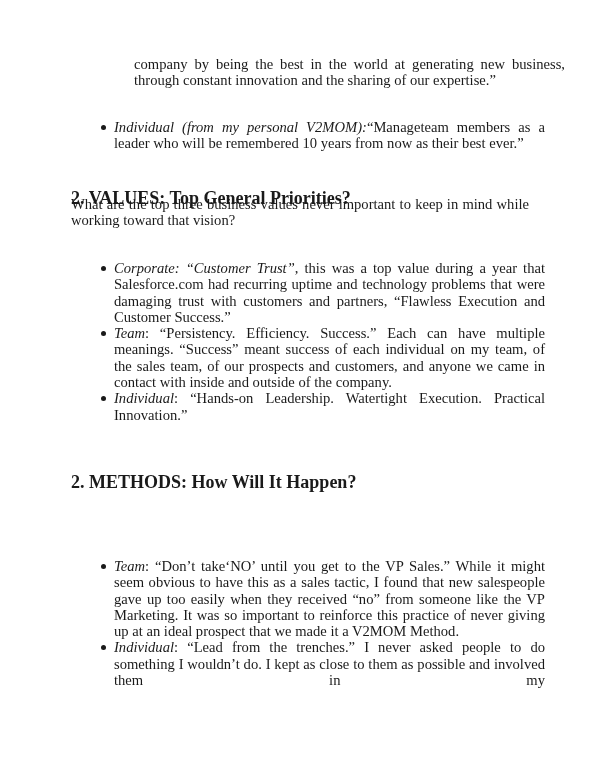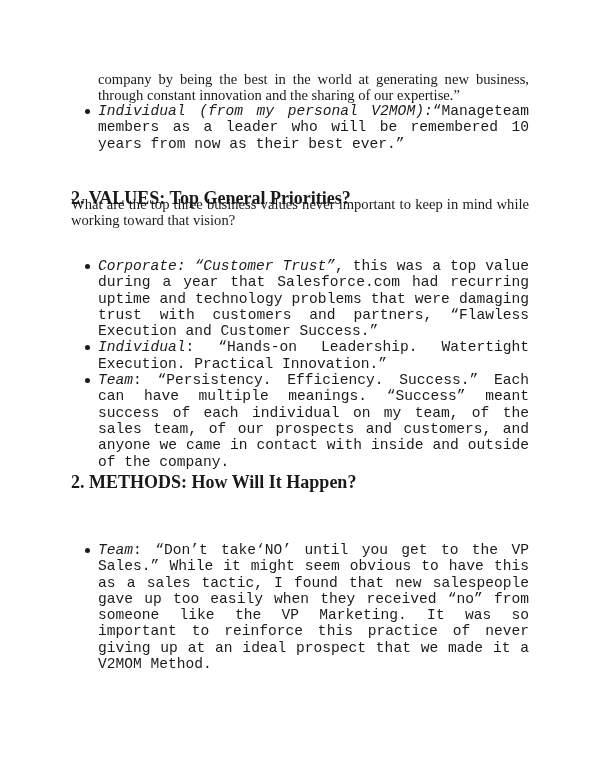--- a/index.html
+++ b/index.html
@@ -1,61 +1,65 @@
 <!DOCTYPE html>
 <html><head>
 <meta charset="utf-8">
 <style>
   html, body { margin: 0; padding: 0; background: #ffffff; }
   body { width: 600px; height: 776px; position: relative; overflow: hidden;
          font-family: "Liberation Serif", "DejaVu Serif", serif; color: #1a1a1a; }
   .page { position: absolute; left: 0; top: 0; width: 600px; height: 776px; }
   .heading { position: absolute; left: 71px; font-size: 18px; font-weight: bold; line-height: 16px; white-space: nowrap; margin-top: 11px; }
   .para { position: absolute; left: 71px; width: 458px; font-size: 14.6px; line-height: 16.3px; text-align: justify; }
-  ul.bullets { position: absolute; left: 71px; width: 458px; margin: 0; padding: 0; list-style: none; font-family: Liberation Mono, monospace; }
+  ul.bullets { position: absolute; left: 71px; width: 458px; margin: 16px; padding: 0; list-style: none; }
   ul.bullets li { position: relative; padding-left: 27px; font-size: 14.6px; line-height: 16.3px; text-align: justify; }
   ul.bullets li .dot { position: absolute; left: 14px; top: 6px; width: 5px; height: 5px; border-radius: 50%; background: #1a1a1a; }
   .lead { font-style: italic; }
   .cont { position: absolute; left: 98px; width: 431px; font-size: 14.6px; line-height: 16.3px; text-align: justify; }
   .justify-last { text-align-last: justify; }
 </style>
 </head>
 <body>
 
 <div class="page">
 
-  <div class="cont" style="top:71px;">company by being the best in the world at generating new business, through constant innovation and the sharing of our expertise.”</div>
+  <div class="cont" style="top:56px;margin-left:36px;">company by being the best in the world at generating new business, through constant innovation and the sharing of our expertise.”</div>
 
   <ul class="bullets" style="top:103px;">
     <li>
       <span class="dot"></span>
       <span class="lead">Individual (from my personal V2MOM):</span><span>“Manageteam members as a leader who will be remembered 10 years from now as their best ever.”</span>
     </li>
   </ul>
 
   <div class="heading" style="top:179px;">2. VALUES: Top General Priorities?</div>
   <div class="para" style="top:196px;">What are the top three business values never important to keep in mind while working toward that vision?</div>
 
-  <ul class="bullets" style="top:258px;">
+  <ul class="bullets" style="top:244px;">
     <li>
       <span class="dot"></span>
       <span class="lead">Corporate: “Customer Trust”</span><span>, this was a top value during a year that Salesforce.com had recurring uptime and technology problems that were damaging trust with customers and partners, “Flawless Execution and Customer Success.”</span>
     </li>
     <li>
       <span class="dot"></span>
-      <span class="lead">Individual</span><span>: “Hands-on Leadership. Watertight Execution. Practical Innovation.”</span>
+      <span class="lead">Team</span><span>: “Persistency. Efficiency. Success.” Each can have multiple meanings. “Success” meant success of each individual on my team, of the sales team, of our prospects and customers, and anyone we came in contact with inside and outside of the company.</span>
     </li>
     <li>
       <span class="dot"></span>
-      <span class="lead">Team</span><span>: “Persistency. Efficiency. Success.” Each can have multiple meanings. “Success” meant success of each individual on my team, of the sales team, of our prospects and customers, and anyone we came in contact with inside and outside of the company.</span>
+      <span class="lead">Individual</span><span>: “Hands-on Leadership. Watertight Execution. Practical Innovation.”</span>
     </li>
   </ul>
 
   <div class="heading" style="top:463px;">2. METHODS: How Will It Happen?</div>
 
   <ul class="bullets" style="top:542px;">
     <li>
       <span class="dot"></span>
       <span class="lead">Team</span><span>: “Don’t take‘NO’ until you get to the VP Sales.” While it might seem obvious to have this as a sales tactic, I found that new salespeople gave up too easily when they received “no” from someone like the VP Marketing. It was so important to reinforce this practice of never giving up at an ideal prospect that we made it a V2MOM Method.</span>
     </li>
+    <li class="justify-last">
+      <span class="dot"></span>
+      <span class="lead">Individual</span><span>: “Lead from the trenches.” I never asked people to do something I wouldn’t do. I kept as close to them as possible and involved them in my</span>
+    </li>
   </ul>
 
 </div>
 
 </body></html>

